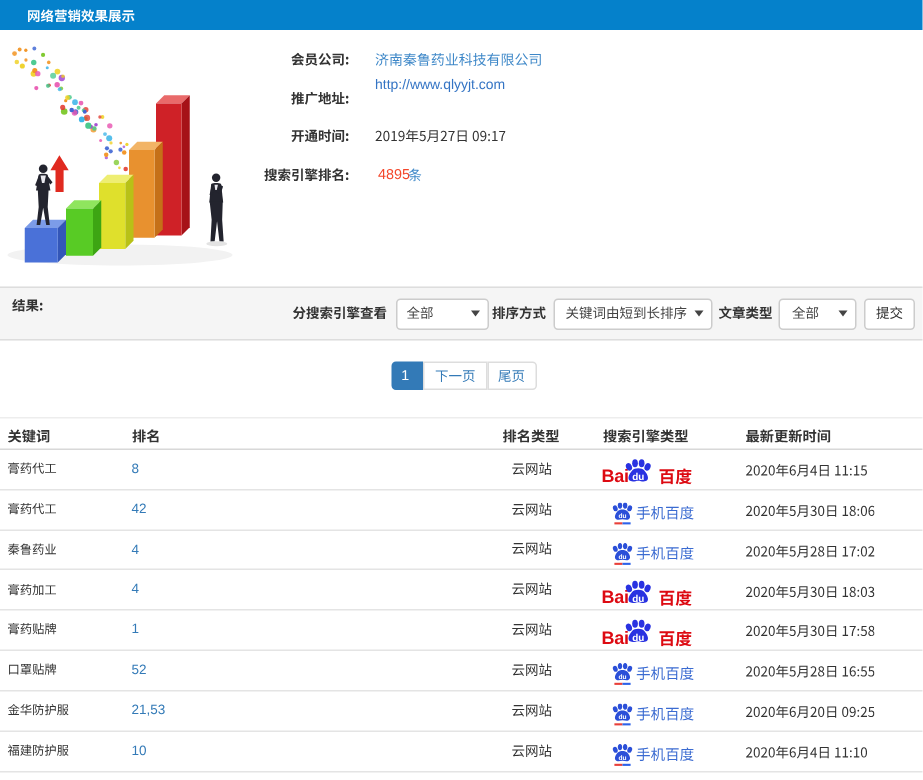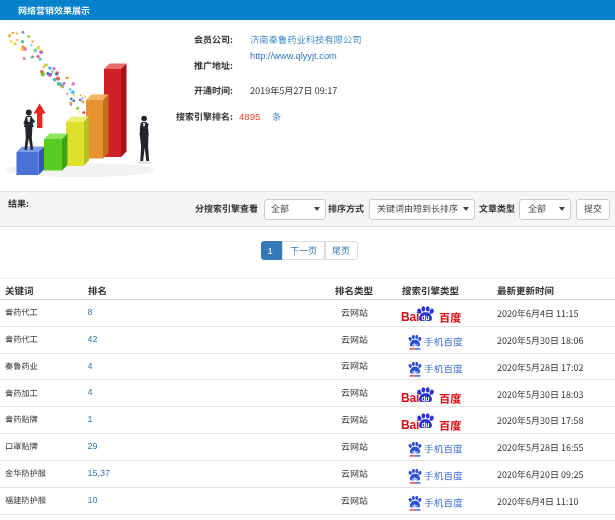--- a/index.html
+++ b/index.html
@@ -182,21 +182,21 @@
     <use href="#r6708" x="3775"></use>
     <use href="#r0032" x="4775"></use>
     <use href="#r0037" x="5330"></use>
     <use href="#r65e5" x="5885"></use>
     <use href="#r0030" x="7109"></use>
     <use href="#r0039" x="7664"></use>
     <use href="#r003a" x="8219"></use>
     <use href="#r0031" x="8497"></use>
     <use href="#r0037" x="9052"></use>
   </svg>
-<div class="a" style="left:239px;top:111.5px;font-size:9.6px;line-height:9.6px;color:#f4472b">4895</div>
+<div class="a" style="left:252px;top:111.5px;font-size:9.6px;line-height:9.6px;color:#f4472b">4895</div>
 <svg class="a" style="left:272.0px;top:111.5px" width="9.30" height="9.30" viewBox="0 -880 1000 1000" fill="#3d87c8">
     <use href="#r6761" x="0"></use>
   </svg>
 <svg class="a" style="left:0;top:28px" width="170" height="152" viewBox="0 0 170 152">
     <ellipse cx="80" cy="142" rx="75" ry="7" fill="#f2f2f2"></ellipse>
     <polygon points="104,41 121,41 126.5,35.5 109.5,35.5" fill="#e96a6a"></polygon>
     <polygon points="121,41 126.5,35.5 126.5,123.5 121,129" fill="#a61218"></polygon>
     <rect x="104" y="41" width="17" height="88" fill="#cf2127"></rect>
     <polygon points="86,72 103,72 108.5,66.5 91.5,66.5" fill="#f2b466"></polygon>
     <polygon points="103,72 108.5,66.5 108.5,125 103,130.5" fill="#c57018"></polygon>
@@ -627,21 +627,21 @@
     <use href="#r0035" x="8497"></use>
     <use href="#r0038" x="9052"></use>
   </svg>
 <div class="hl" style="top:459.9px"></div>
 <svg class="a" style="left:5.0px;top:442.3px" width="32.80" height="8.20" viewBox="0 -880 4000 1000" fill="#333">
     <use href="#r53e3" x="0"></use>
     <use href="#r7f69" x="1000"></use>
     <use href="#r8d34" x="2000"></use>
     <use href="#r724c" x="3000"></use>
   </svg>
-<div class="a" style="left:87.6px;top:442.1px;font-size:9px;line-height:9px;color:#337ab7">29</div>
+<div class="a" style="left:87.6px;top:442.1px;font-size:9px;line-height:9px;color:#337ab7">52</div>
 <svg class="a" style="left:340.8px;top:441.9px" width="27.00" height="9.00" viewBox="0 -880 3000 1000" fill="#333">
     <use href="#r4e91" x="0"></use>
     <use href="#r7f51" x="1000"></use>
     <use href="#r7ad9" x="2000"></use>
   </svg>
 <svg class="a" style="left:407.0px;top:442.4px" width="16" height="16" viewBox="0 0 16 16">
     <g transform="translate(8.0,6.3) scale(0.9231)" fill="#2b4fd8">
       <ellipse cx="-5.2" cy="-2.6" rx="1.65" ry="2.2" transform="rotate(-22 -5.2 -2.6)"></ellipse>
       <ellipse cx="-1.8" cy="-4.6" rx="1.6" ry="2.25"></ellipse>
       <ellipse cx="1.9" cy="-4.6" rx="1.6" ry="2.25"></ellipse>
@@ -676,21 +676,21 @@
     <use href="#r0035" x="9052"></use>
   </svg>
 <div class="hl" style="top:486.8px"></div>
 <svg class="a" style="left:5.0px;top:469.1px" width="41.00" height="8.20" viewBox="0 -880 5000 1000" fill="#333">
     <use href="#r91d1" x="0"></use>
     <use href="#r534e" x="1000"></use>
     <use href="#r9632" x="2000"></use>
     <use href="#r62a4" x="3000"></use>
     <use href="#r670d" x="4000"></use>
   </svg>
-<div class="a" style="left:87.6px;top:468.9px;font-size:9px;line-height:9px;color:#337ab7">15,37</div>
+<div class="a" style="left:87.6px;top:468.9px;font-size:9px;line-height:9px;color:#337ab7">21,53</div>
 <svg class="a" style="left:340.8px;top:468.7px" width="27.00" height="9.00" viewBox="0 -880 3000 1000" fill="#333">
     <use href="#r4e91" x="0"></use>
     <use href="#r7f51" x="1000"></use>
     <use href="#r7ad9" x="2000"></use>
   </svg>
 <svg class="a" style="left:407.0px;top:469.2px" width="16" height="16" viewBox="0 0 16 16">
     <g transform="translate(8.0,6.3) scale(0.9231)" fill="#2b4fd8">
       <ellipse cx="-5.2" cy="-2.6" rx="1.65" ry="2.2" transform="rotate(-22 -5.2 -2.6)"></ellipse>
       <ellipse cx="-1.8" cy="-4.6" rx="1.6" ry="2.25"></ellipse>
       <ellipse cx="1.9" cy="-4.6" rx="1.6" ry="2.25"></ellipse>

